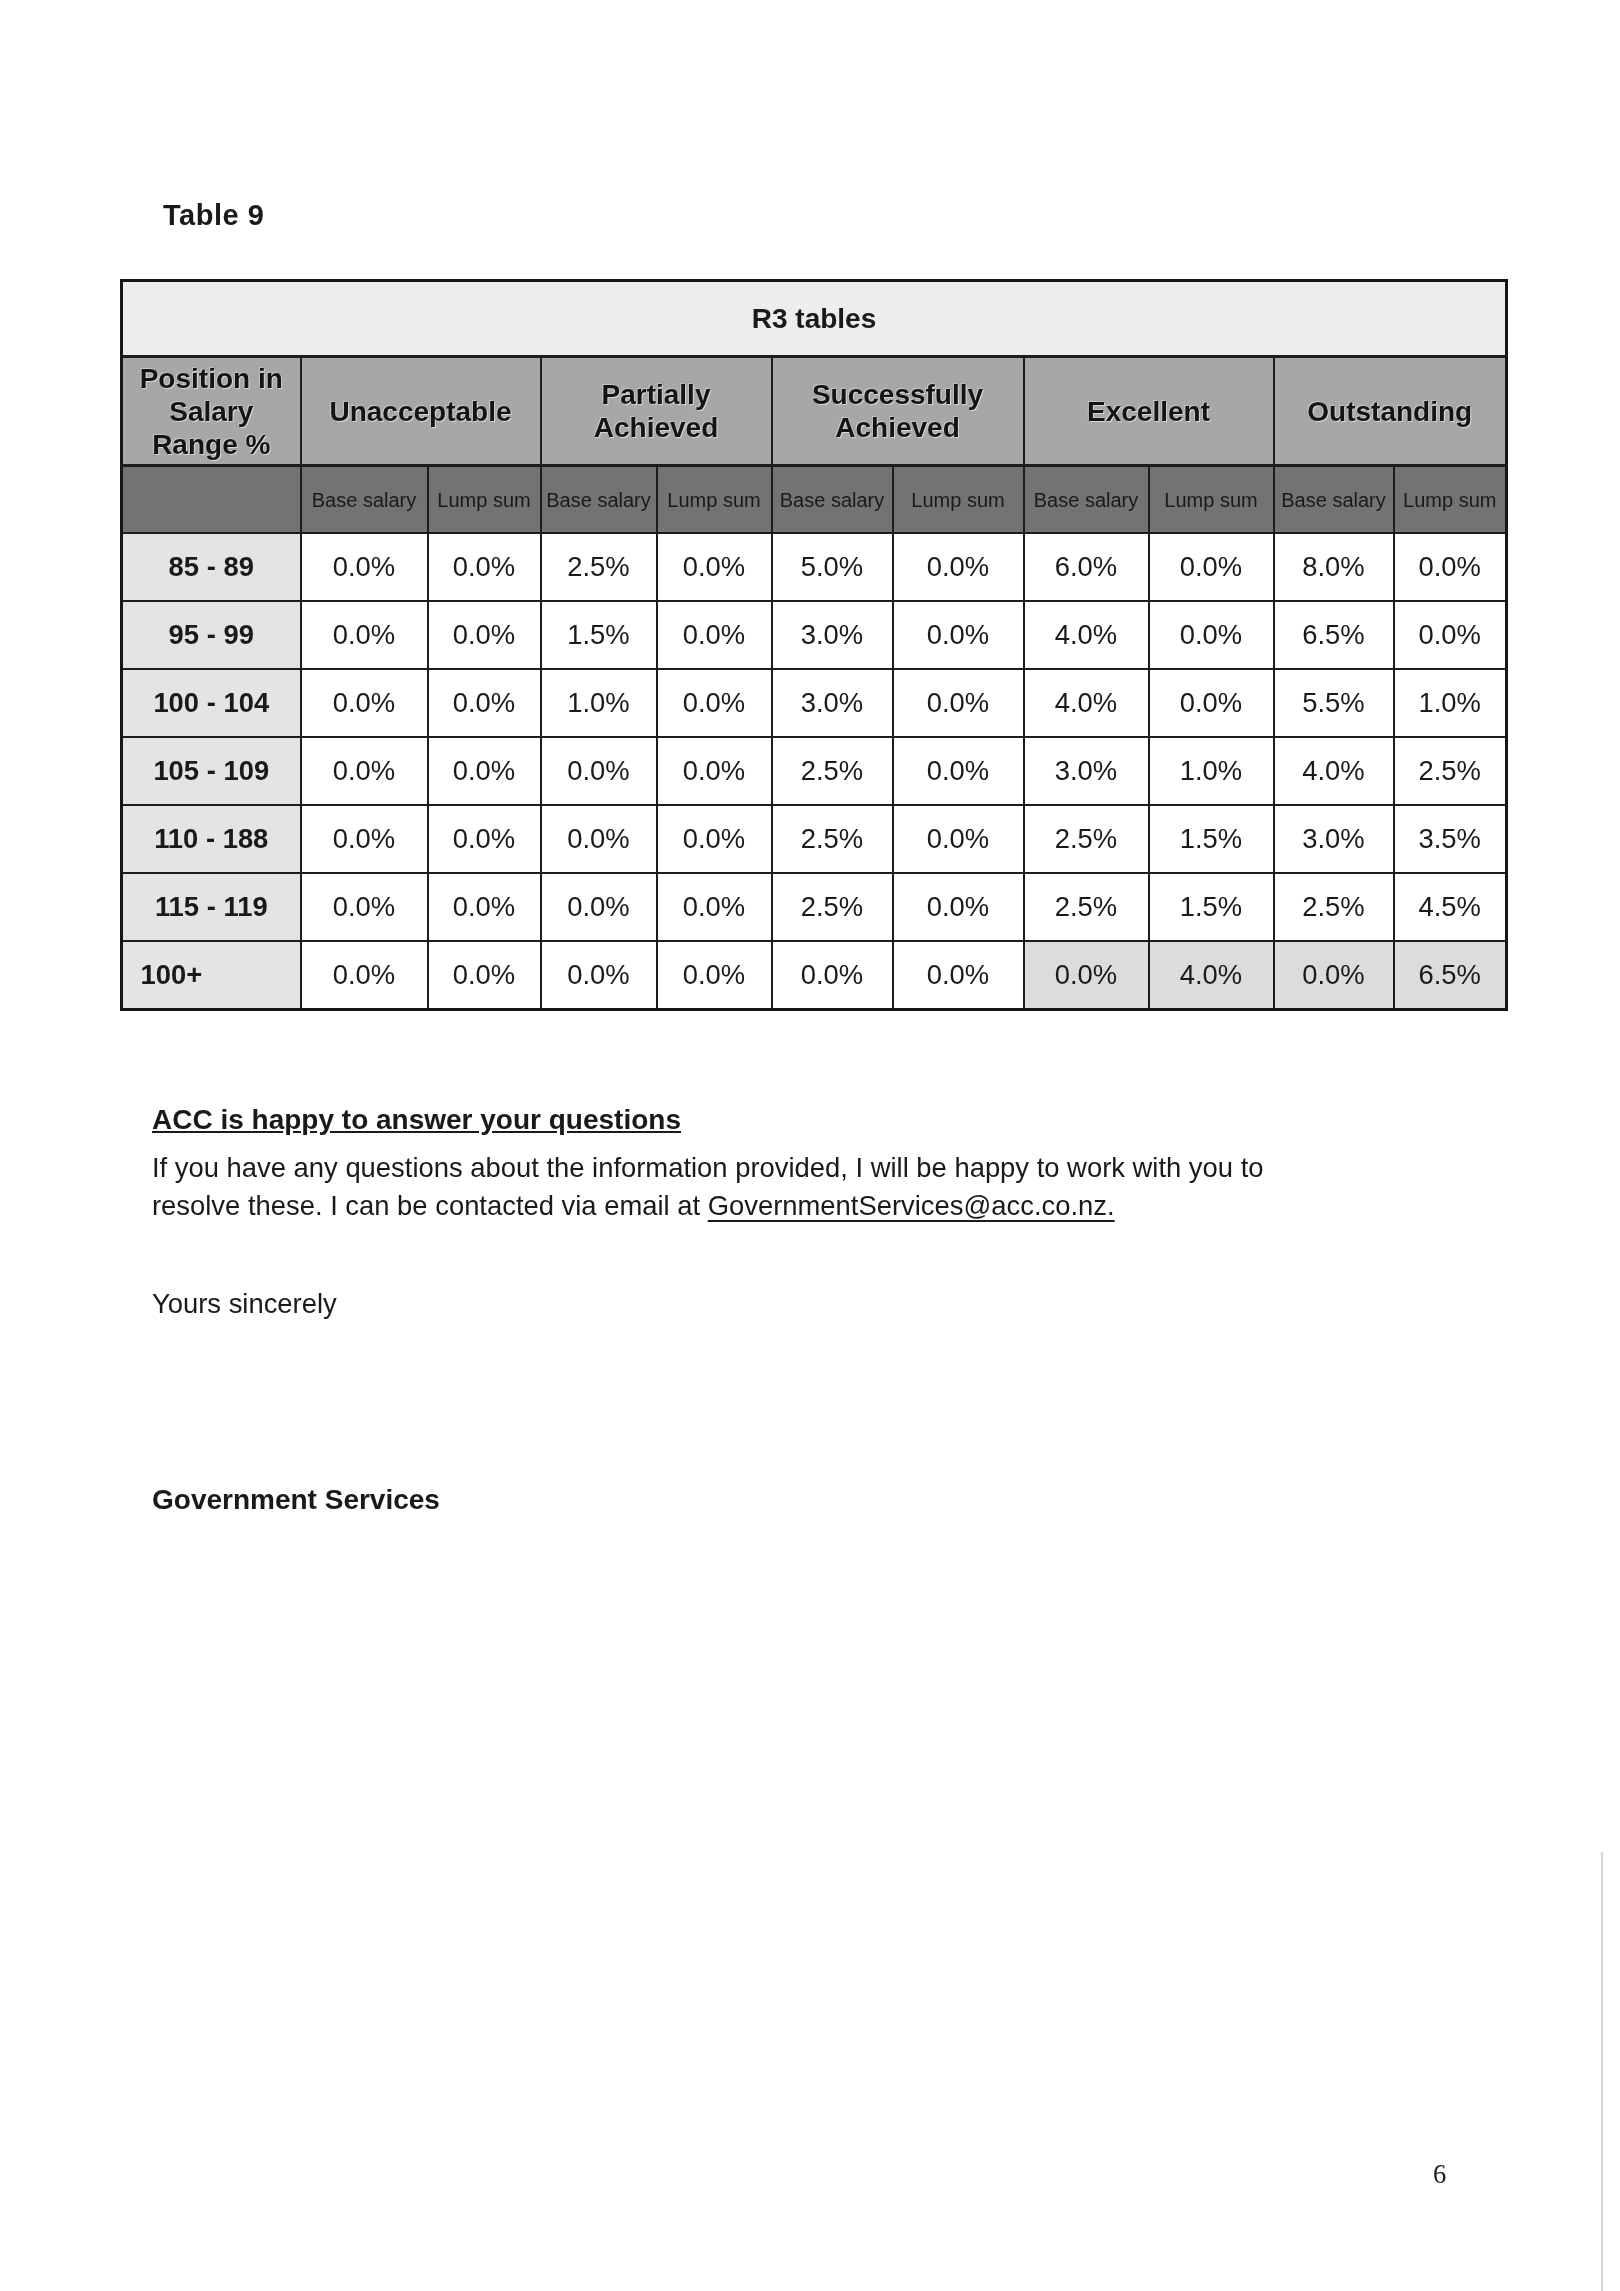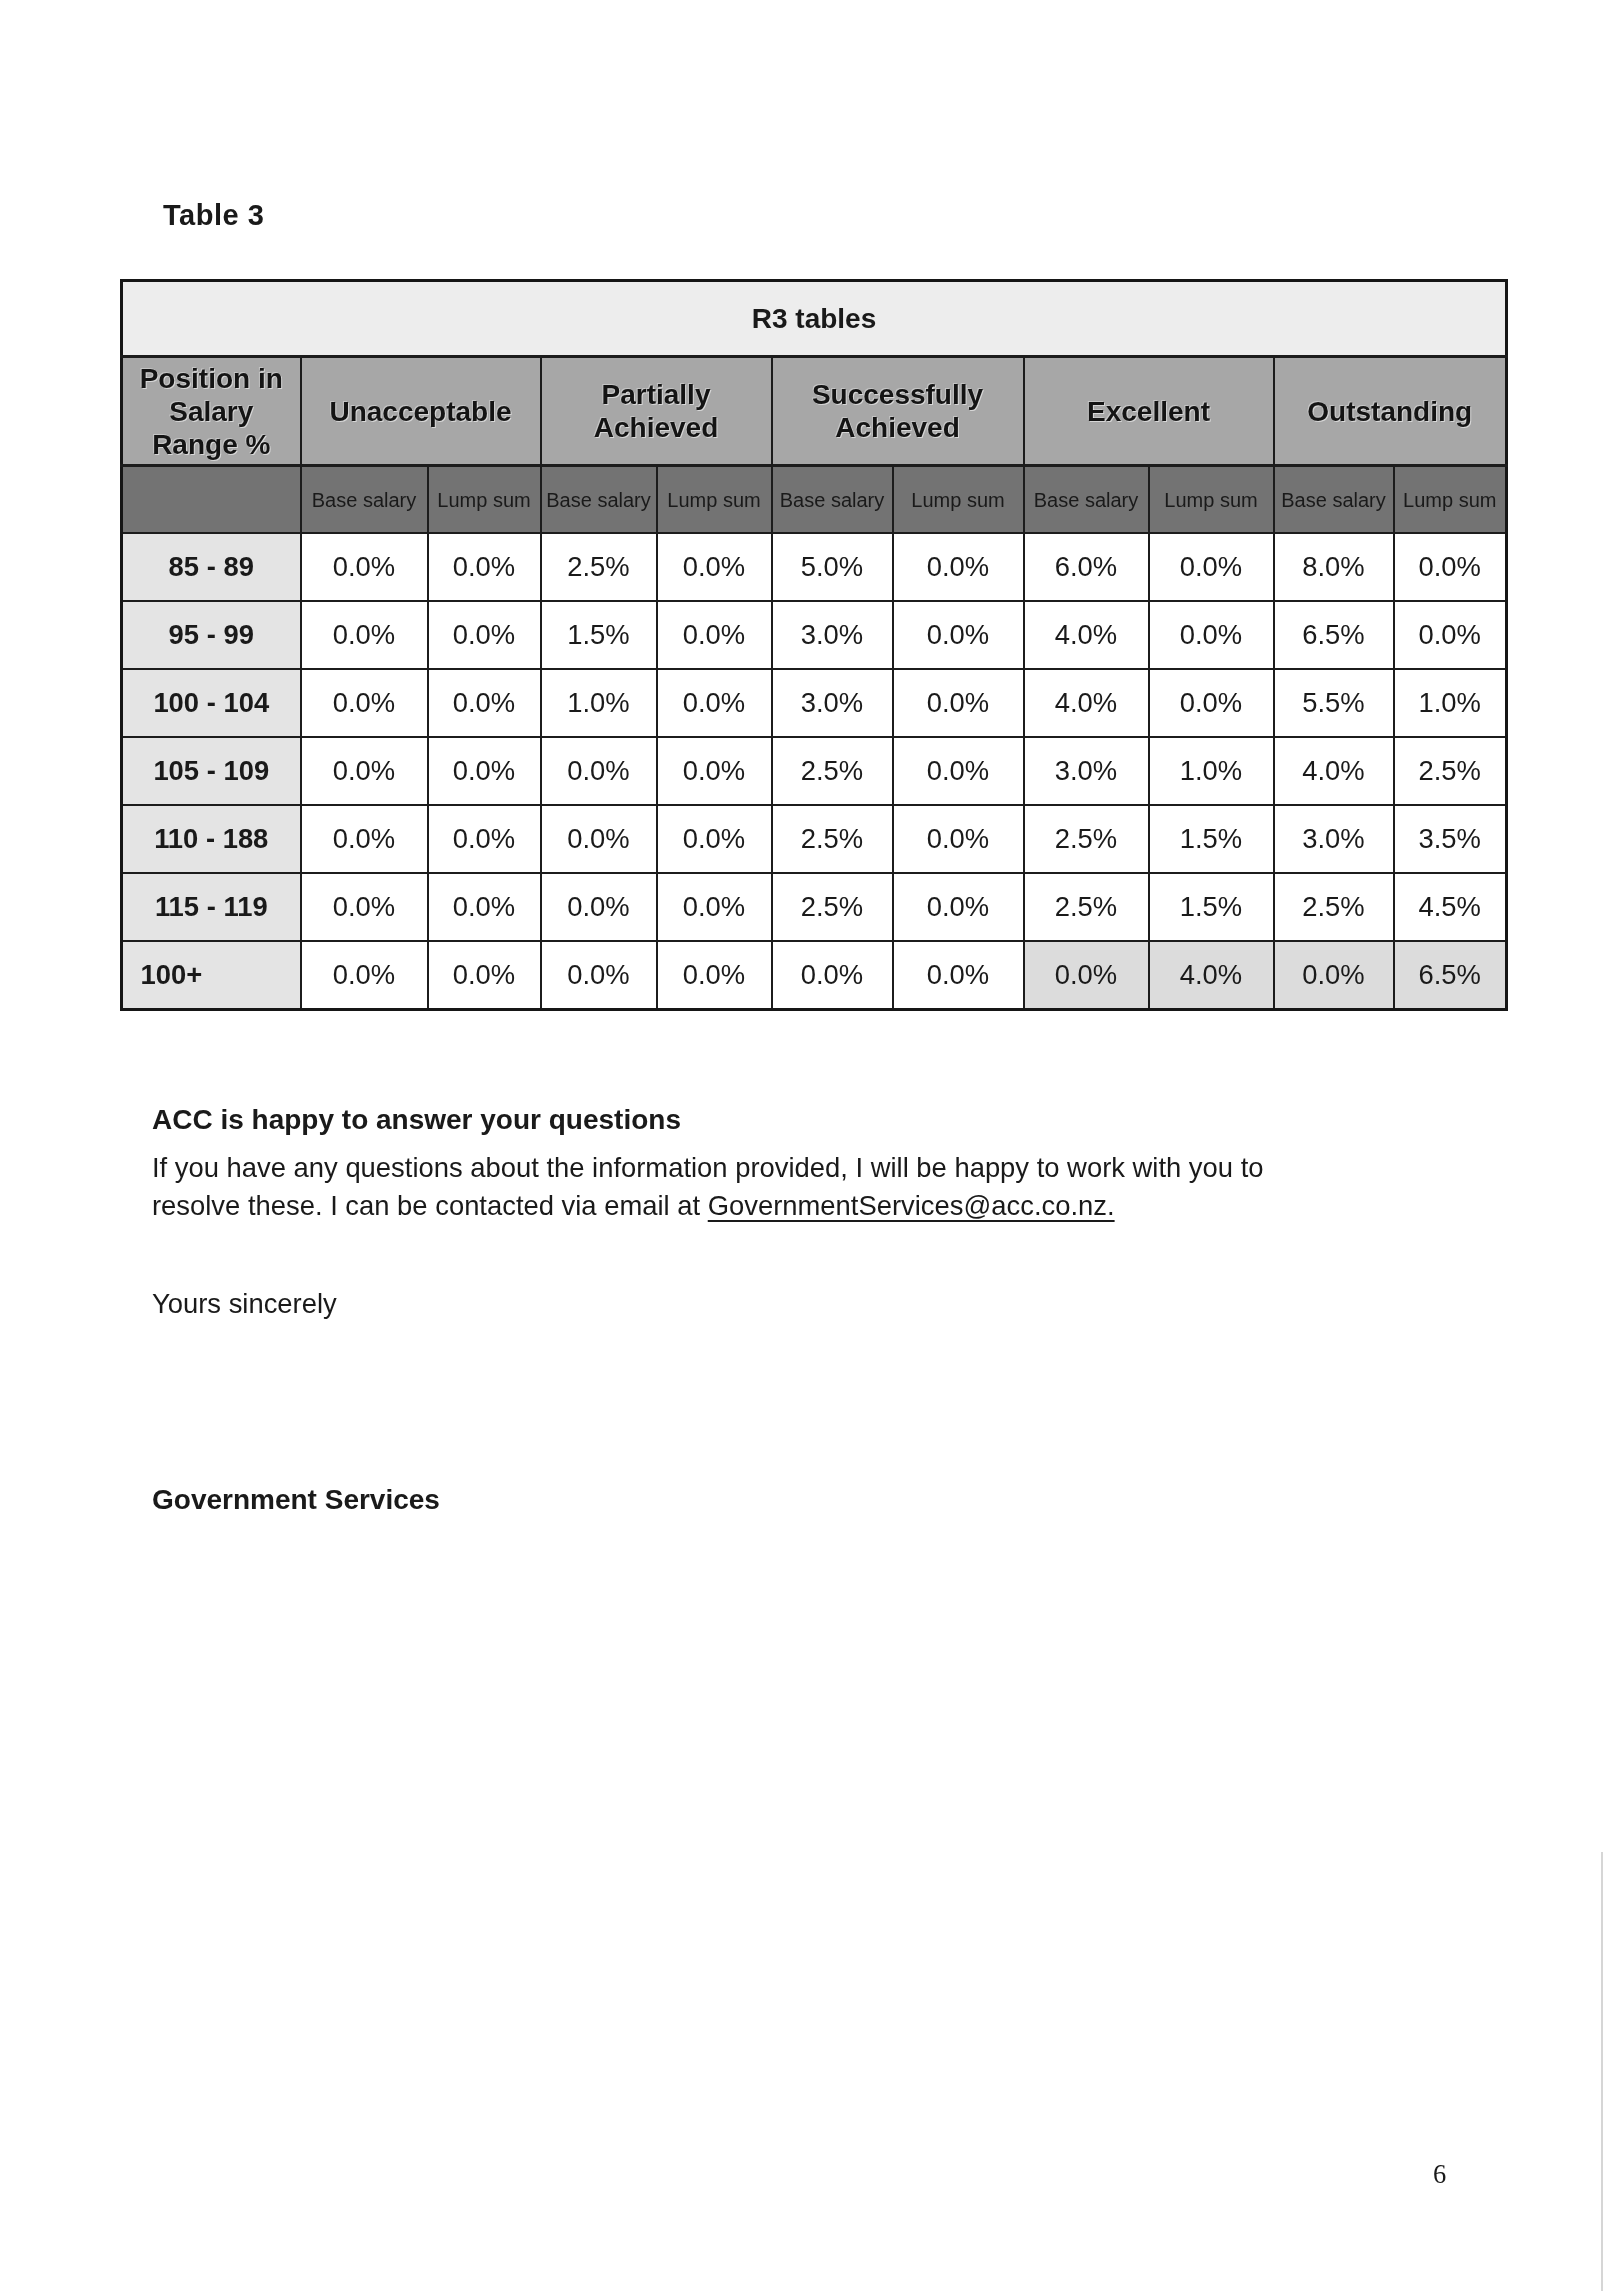--- a/index.html
+++ b/index.html
@@ -93,20 +93,21 @@
     background: #dcdcdc;
   }
 
   
   .section-heading {
     position: absolute;
     left: 152px;
     top: 1104px;
     font-size: 28px;
     font-weight: bold;
+    text-decoration: underline;
   }
   .paragraph {
     position: absolute;
     left: 152px;
     top: 1149px;
     width: 1294px;
     font-size: 27.4px;
     line-height: 38px;
   }
   .paragraph .line { display: block; }
@@ -144,21 +145,21 @@
     width: 2px;
     height: 439px;
     background: #d6d6d6;
   }
 </style>
 </head>
 <body>
 
 <div class="page">
 
-  <div class="table-caption">Table 3</div>
+  <div class="table-caption">Table 9</div>
 
   <div class="table-wrap">
     <table class="r3">
       <colgroup>
         <col style="width:179px">
           <col style="width:127px">
           <col style="width:113px">
         <col style="width:116px">
           <col style="width:115px">
           <col style="width:121px">

